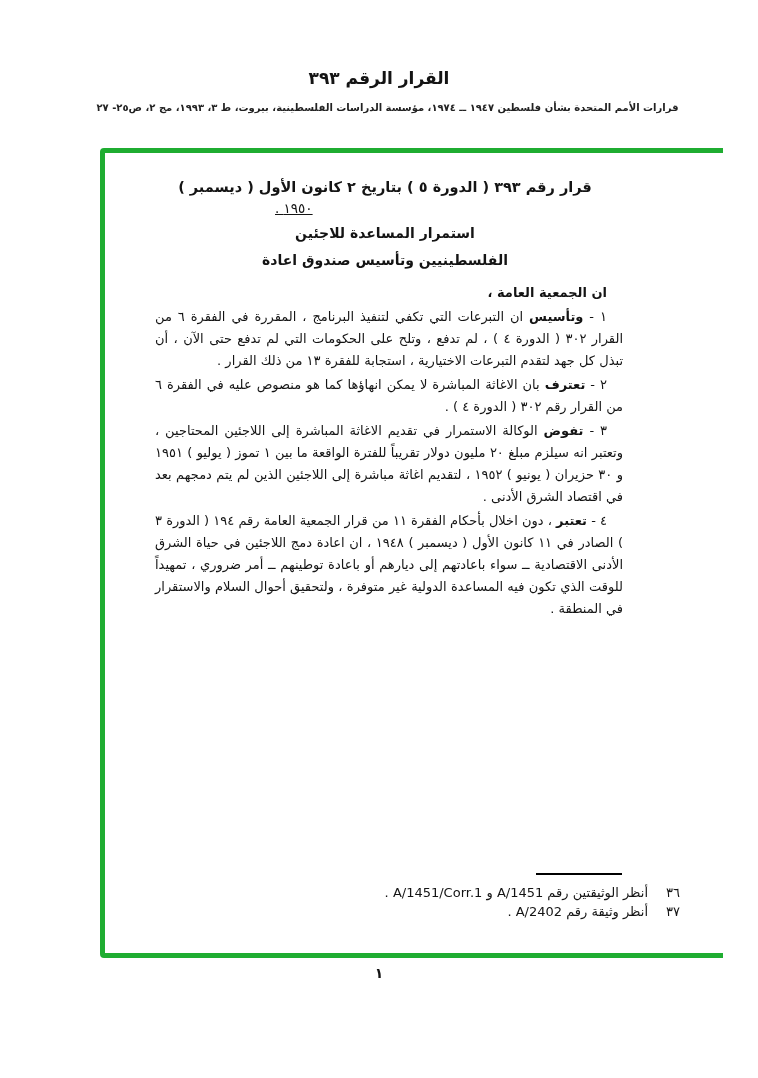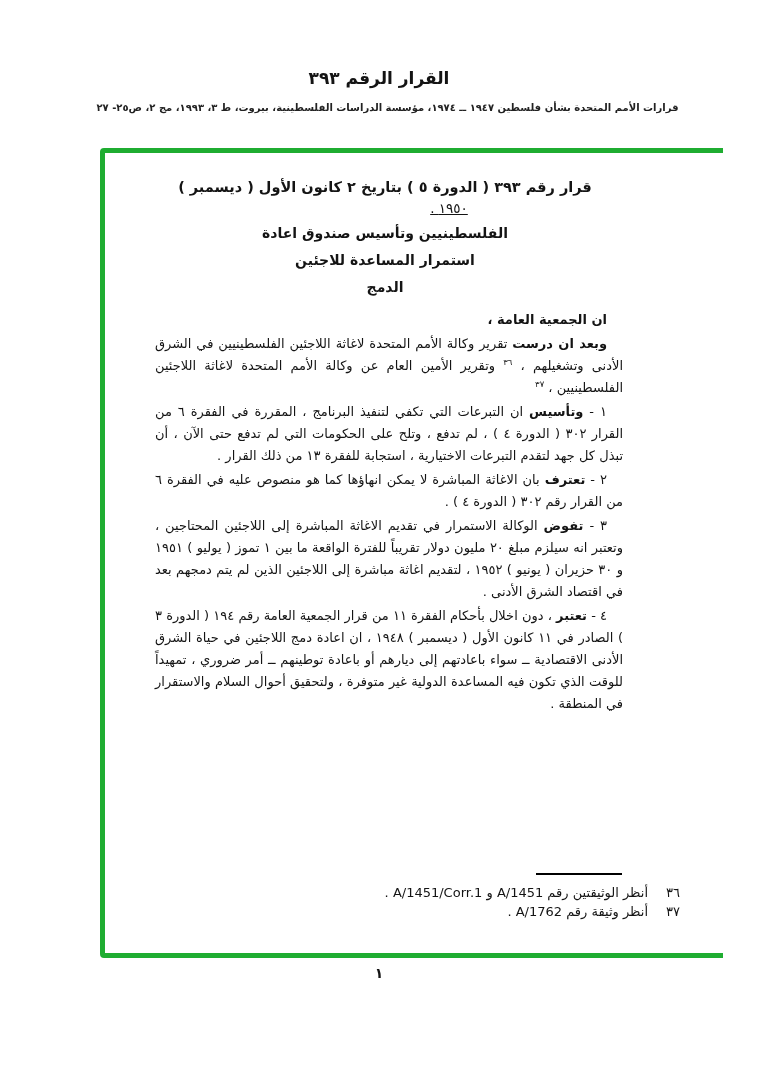--- a/index.html
+++ b/index.html
@@ -17,21 +17,21 @@
     text-align:center; font-size:10px; font-weight:bold;
     white-space:nowrap; letter-spacing:0px; color:#222;
   }
   .frame {
     position:absolute; left:65px; top:148px; width:640px; height:810px;
     box-sizing:border-box; border:5px solid #1fad31; border-radius:4px;
     background:#ffffff;
   }
   .frame-inner { margin:24px 112px 0 42px; font-size:13px; line-height:22px; }
   .res-heading-line1 { text-align:center; font-weight:bold; font-size:14.5px; line-height:21px; }
-  .res-heading-line2 { text-align:center; padding-left:128px; font-size:13.5px; line-height:20px;text-decoration:underline; }
+  .res-heading-line2 { text-align:left; padding-left:128px; font-size:13.5px; line-height:20px;text-decoration:underline; }
   .subject { text-align:center; font-weight:bold; font-size:14px; line-height:23px; margin-top:4px; }
   .body-text { margin-top:10px; }
   .para { margin:0 0 2px 8px; text-indent:16px; text-align:justify; }
   .para .lead { font-weight:bold; }
   .fn-ref { font-size:8.5px; vertical-align:super; line-height:0; }
   .footnotes {
     position:absolute; bottom:32px; right:55px; left:40px;
     text-align:right; font-size:13px; line-height:19px;
   }
   .fn-sep {
@@ -53,44 +53,42 @@
   <div class="doc-title">القرار الرقم ٣٩٣</div>
 
   <div class="source-line">قرارات الأمم المتحدة بشأن فلسطين ١٩٤٧ ــ ١٩٧٤، مؤسسة الدراسات الفلسطينية، بيروت، ط ٣، ١٩٩٣، مج ٢، ص٢٥- ٢٧</div>
 
   <div class="frame">
     <div class="frame-inner">
 
       <div class="res-heading-line1">قرار رقم ٣٩٣ ( الدورة ٥ ) بتاريخ ٢ كانون الأول ( ديسمبر )</div>
       <div class="res-heading-line2">١٩٥٠ .</div>
 
+      <div class="subject">استمرار المساعدة للاجئين</div>
       <div class="subject">الفلسطينيين وتأسيس صندوق اعادة</div>
-      <div class="subject">استمرار المساعدة للاجئين</div>
-      <div class="subject">الدمج</div>
 
       <div class="body-text">
 
         <p class="para"><span class="lead">ان الجمعية العامة ،</span></p>
 
 
-        <p class="para"><span class="lead">وبعد ان درست</span><span> تقرير وكالة الأمم المتحدة لاغاثة اللاجئين الفلسطينيين في الشرق الأدنى وتشغيلهم ، </span><span class="fn-ref">٣٦</span><span> وتقرير الأمين العام عن وكالة الأمم المتحدة لاغاثة اللاجئين الفلسطينيين ، </span><span class="fn-ref">٣٧</span></p>
 
         <p class="para"><span>١ - </span><span class="lead">وتأسيس</span><span> ان التبرعات التي تكفي لتنفيذ البرنامج ، المقررة في الفقرة ٦ من القرار ٣٠٢ ( الدورة ٤ ) ، لم تدفع ، وتلح على الحكومات التي لم تدفع حتى الآن ، أن تبذل كل جهد لتقدم التبرعات الاختيارية ، استجابة للفقرة ١٣ من ذلك القرار .</span></p>
 
         <p class="para"><span>٢ - </span><span class="lead">تعترف</span><span> بان الاغاثة المباشرة لا يمكن انهاؤها كما هو منصوص عليه في الفقرة ٦ من القرار رقم ٣٠٢ ( الدورة ٤ ) .</span></p>
 
         <p class="para"><span>٣ - </span><span class="lead">تفوض</span><span> الوكالة الاستمرار في تقديم الاغاثة المباشرة إلى اللاجئين المحتاجين ، وتعتبر انه سيلزم مبلغ ٢٠ مليون دولار تقريباً للفترة الواقعة ما بين ١ تموز ( يوليو ) ١٩٥١ و ٣٠ حزيران ( يونيو ) ١٩٥٢ ، لتقديم اغاثة مباشرة إلى اللاجئين الذين لم يتم دمجهم بعد في اقتصاد الشرق الأدنى .</span></p>
 
         <p class="para"><span>٤ - </span><span class="lead">تعتبر</span><span> ، دون اخلال بأحكام الفقرة ١١ من قرار الجمعية العامة رقم ١٩٤ ( الدورة ٣ ) الصادر في ١١ كانون الأول ( ديسمبر ) ١٩٤٨ ، ان اعادة دمج اللاجئين في حياة الشرق الأدنى الاقتصادية ــ سواء باعادتهم إلى ديارهم أو باعادة توطينهم ــ أمر ضروري ، تمهيداً للوقت الذي تكون فيه المساعدة الدولية غير متوفرة ، ولتحقيق أحوال السلام والاستقرار في المنطقة .</span></p>
 
       </div>
     </div>
 
     <div class="footnotes">
       <div class="fn-sep"></div>
       <div class="fn-row"><span class="fn-num">٣٦</span><span class="fn-text">أنظر الوثيقتين رقم A/1451 و A/1451/Corr.1 .</span></div>
-      <div class="fn-row"><span class="fn-num">٣٧</span><span class="fn-text">أنظر وثيقة رقم A/1762 .</span></div>
+      <div class="fn-row"><span class="fn-num">٣٧</span><span class="fn-text">أنظر وثيقة رقم A/2402 .</span></div>
     </div>
   </div>
 
   <div class="page-num">١</div>
 
 </div>
 
 </body></html>

